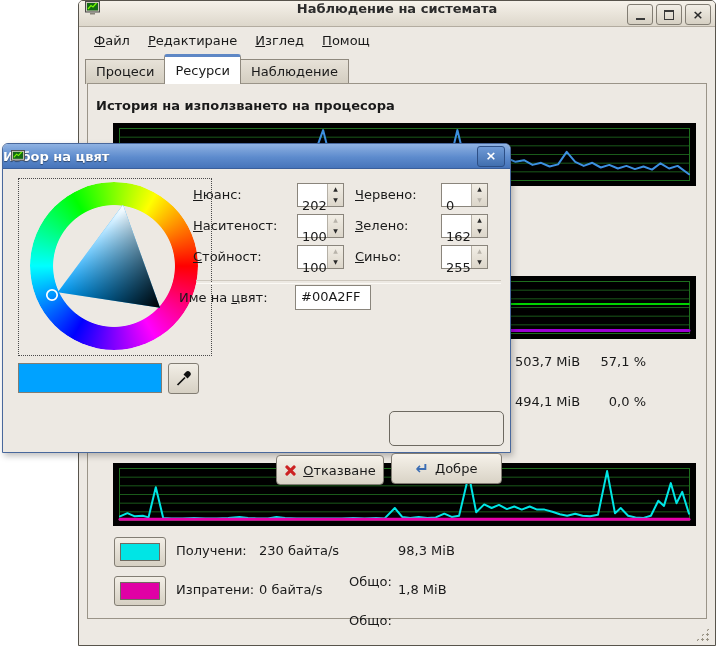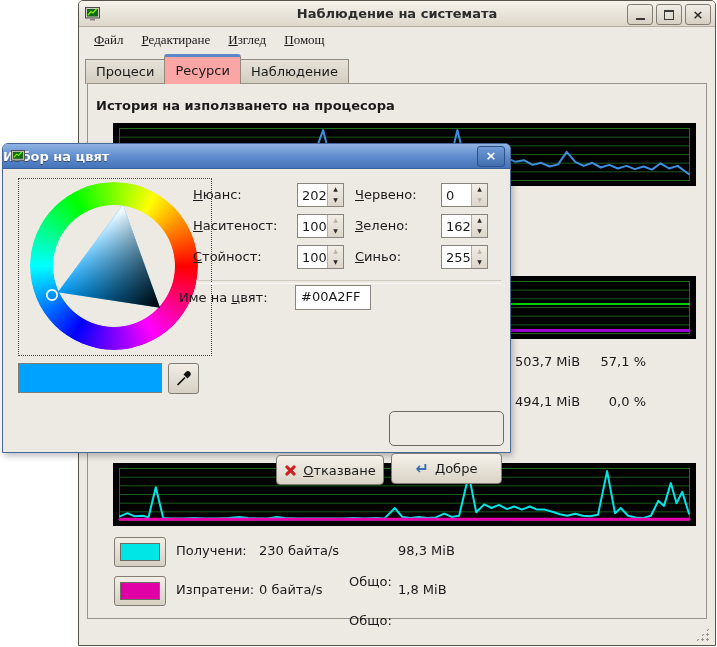--- a/index.html
+++ b/index.html
@@ -3,36 +3,36 @@
 <meta charset="utf-8">
 <style>
   html,body{margin:0;padding:0;}
   body{width:717px;height:647px;background:#ffffff;overflow:hidden;position:relative;
        font-family:"DejaVu Sans",sans-serif;font-size:13px;color:#1a1a1a;}
   
   .mainwin{position:absolute;left:78px;top:0;width:638px;height:646px;background:#EDE9E3;
            border:1px solid #58544c;border-radius:5px 5px 0 0;box-sizing:border-box;}
   .mw-titlebar{position:absolute;left:0;top:0;right:0;height:25px;border-radius:4px 4px 0 0;
            background:linear-gradient(#F6F2EA,#DDD7CB);border-bottom:1px solid #b3aca0;
-           display:flex;align-items:center;}
+           display:flex;}
   .mw-title{position:absolute;left:0;right:0;text-align:center;font-weight:bold;color:#2c2c2c;}
   .win-icon{margin-left:6px;display:inline-flex;z-index:2;}
   .wbtns{position:absolute;right:4px;top:3px;display:flex;gap:3px;z-index:2;}
   .wbtn{width:24px;height:19px;border:1px solid #827d73;border-radius:3px;
         background:linear-gradient(#F2EEE6,#D6D0C3);display:flex;align-items:center;justify-content:center;}
   .g-min{width:9px;height:2px;background:#3a3a3a;margin-top:9px;}
   .g-max{width:8px;height:7px;border:1px solid #3a3a3a;border-top-width:2px;}
   .g-x{font-weight:bold;font-size:13px;line-height:13px;color:#2a2a2a;}
   .menubar{position:absolute;left:2px;top:26px;right:2px;height:26px;display:flex;align-items:center;padding-left:4px;}
-  .menu-item{padding:3px 9px;font-family:Liberation Serif, serif;}
+  .menu-item{padding:3px 9px;}
   .menu-item u, .flabel u, .btn u{text-decoration:underline;}
   .tabbar{position:absolute;left:6px;top:52px;height:31px;display:flex;align-items:flex-end;}
   .tab{height:24px;line-height:24px;padding:0 10px;background:linear-gradient(#E7E2D8,#D3CDC0);
        border:1px solid #8f897e;border-bottom:none;margin-right:-1px;}
-  .tab.active{height:27px;line-height:27px;background:#fca5a5;position:relative;z-index:2;
+  .tab.active{height:27px;line-height:27px;background:#ffffff;position:relative;z-index:2;
        border-top:3px solid #5E87C5;border-radius:3px 3px 0 0;}
   .nbframe{position:absolute;left:8px;right:8px;top:82px;bottom:26px;border:1px solid #9a9488;background:#EDE9E3;}
   .sect-heading{position:absolute;left:17px;top:97px;font-weight:bold;}
   .chart{position:absolute;left:34px;}
   .memstat{position:absolute;line-height:16px;}
   .memstat .v{position:absolute;left:436px;width:86px;}
   .memstat .p{position:absolute;left:505px;width:62px;text-align:right;}
   .legend-row{position:absolute;left:35px;height:28px;line-height:28px;}
   .swatch-btn{position:absolute;left:0;top:0;width:50px;height:28px;border:1px solid #827d73;border-radius:3px;
        background:linear-gradient(#F2EEE6,#D6D0C3);display:flex;align-items:center;justify-content:center;}
@@ -59,21 +59,21 @@
   .wheel-ring{position:absolute;left:11px;top:3px;width:168px;height:168px;border-radius:50%;
       background:conic-gradient(from 90deg,#ff0000,#ff00ff 60deg,#0000ff 120deg,#00ffff 180deg,#00ff00 240deg,#ffff00 300deg,#ff0000 360deg);
       -webkit-mask:radial-gradient(closest-side,transparent 72%,#000 73%);
       mask:radial-gradient(closest-side,transparent 72%,#000 73%);}
   .wheel-svg{position:absolute;left:11px;top:3px;}
   .preview{position:absolute;left:15px;top:219px;width:144px;height:30px;border:1px solid #827d73;box-sizing:border-box;}
   .dropper-btn{position:absolute;left:165px;top:219px;width:31px;height:31px;border:1px solid #827d73;border-radius:3px;
       background:linear-gradient(#F2EEE6,#D6D0C3);display:flex;align-items:center;justify-content:center;box-sizing:border-box;}
   .flabel{position:absolute;text-align:left;line-height:24px;}
   .spin{position:absolute;width:47px;height:24px;background:#fff;border:1px solid #8a857c;box-sizing:border-box;display:flex;}
-  .spinval{flex:1;padding:4px 0 0 4px;}
+  .spinval{flex:1;padding:14px 0 0 4px;}
   .arrows{width:15px;border-left:1px solid #b5b0a6;background:linear-gradient(#F2EEE6,#DCD6CA);
       display:flex;flex-direction:column;}
   .arr{flex:1;font-size:6px;line-height:10px;text-align:center;color:#2a2a2a;}
   .arr.disabled{color:#b8b3aa;}
   .sep{position:absolute;left:193px;width:305px;top:136px;height:2px;
       border-top:1px solid #cfc9bf;border-bottom:1px solid #fbf9f5;}
   .entry{position:absolute;left:292px;top:141px;width:76px;height:25px;background:#fff;border:1px solid #8a857c;
       box-sizing:border-box;padding:3px 0 0 5px;}
   .btn{position:absolute;height:30px;border:1px solid #817c73;border-radius:4px;
       background:linear-gradient(#F6F2EA,#D9D3C6);display:flex;align-items:center;justify-content:center;gap:6px;

